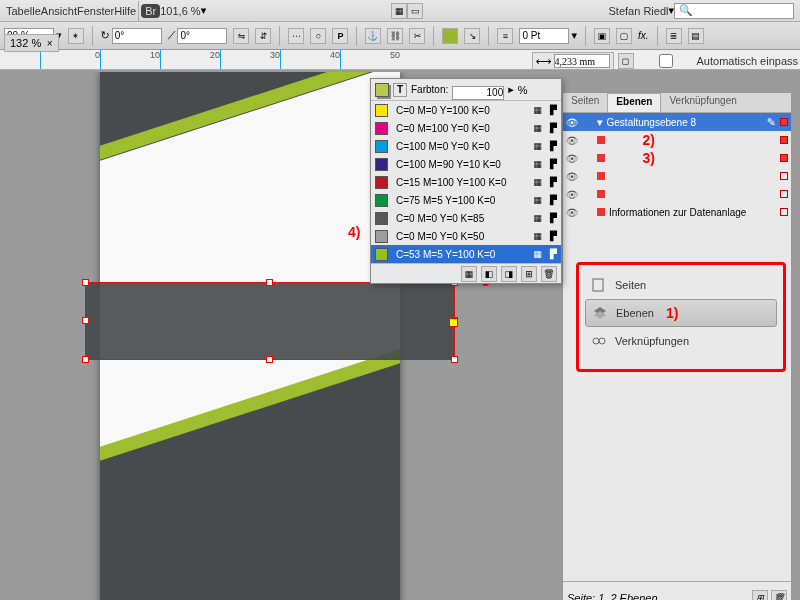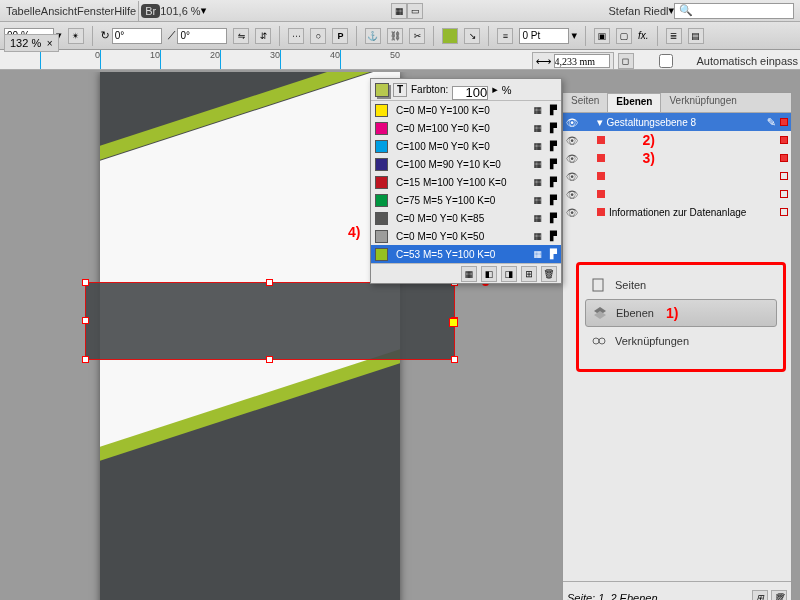--- a/index.html
+++ b/index.html
@@ -30,21 +30,21 @@
   .h-ml{top:50%;left:-4px;margin-top:-4px}.h-mr{top:50%;right:-4px;margin-top:-4px}
   .h-bl{bottom:-4px;left:-4px}.h-bm{bottom:-4px;left:50%;margin-left:-4px}.h-br{bottom:-4px;right:-4px}
   .anchor{position:absolute;top:35px;right:-4px;width:9px;height:9px;background:#ff0;border:1px solid #f00;}
   .ctrl{position:absolute;top:-4px;right:-35px;width:7px;height:7px;background:#f00;border-radius:50%;}
 
   .swatch-panel { position:absolute; top:78px; left:370px; width:192px; background:#e9e9e9; border:1px solid #888; box-shadow:2px 2px 6px rgba(0,0,0,.3); z-index:10;}
   .swatch-head { display:flex; align-items:center; height:22px; padding:0 4px; gap:4px; border-bottom:1px solid #bbb;}
   .swatch-head .fill-ic{width:14px;height:14px;background:#b7c84e;border:1px solid #555;box-shadow:2px 2px 0 #888;}
   .swatch-head .t-ic{width:14px;height:14px;border:1px solid #999;display:flex;align-items:center;justify-content:center;font-size:10px;font-weight:bold;}
   .swatch-head .lbl{font-size:10px}
-  .swatch-head input{width:36px;height:14px;font-size:13px;border:1px solid #999;text-align:right;margin-top:6px;}
+  .swatch-head input{width:52px;height:14px;font-size:10px;border:1px solid #999;text-align:right;margin-top:6px;}
   .swatch-row { display:flex; align-items:center; height:18px; padding:0 4px; gap:8px;}
   .swatch-row.sel { background:#2a6fd6; color:#fff;}
   .sw { width:13px; height:13px; border:1px solid #555;}
   .swatch-row .nm{flex:1; font-size:10px; white-space:nowrap; overflow:hidden;}
   .swatch-foot { height:20px; display:flex; justify-content:flex-end; align-items:center; gap:4px; padding:0 4px; border-top:1px solid #bbb;}
 
   .right-panel { position:absolute; top:92px; right:8px; width:230px; background:#e9e9e9; border:1px solid #999; z-index:8;}
   .rp-tabs { display:flex; height:20px; background:#d8d8d8; border-bottom:1px solid #aaa;}
   .rp-tabs span{ padding:2px 8px; font-size:10px; color:#555;}
   .rp-tabs span.act{background:#eee;border:1px solid #aaa;border-bottom:none; color:#000;font-weight:bold;}

